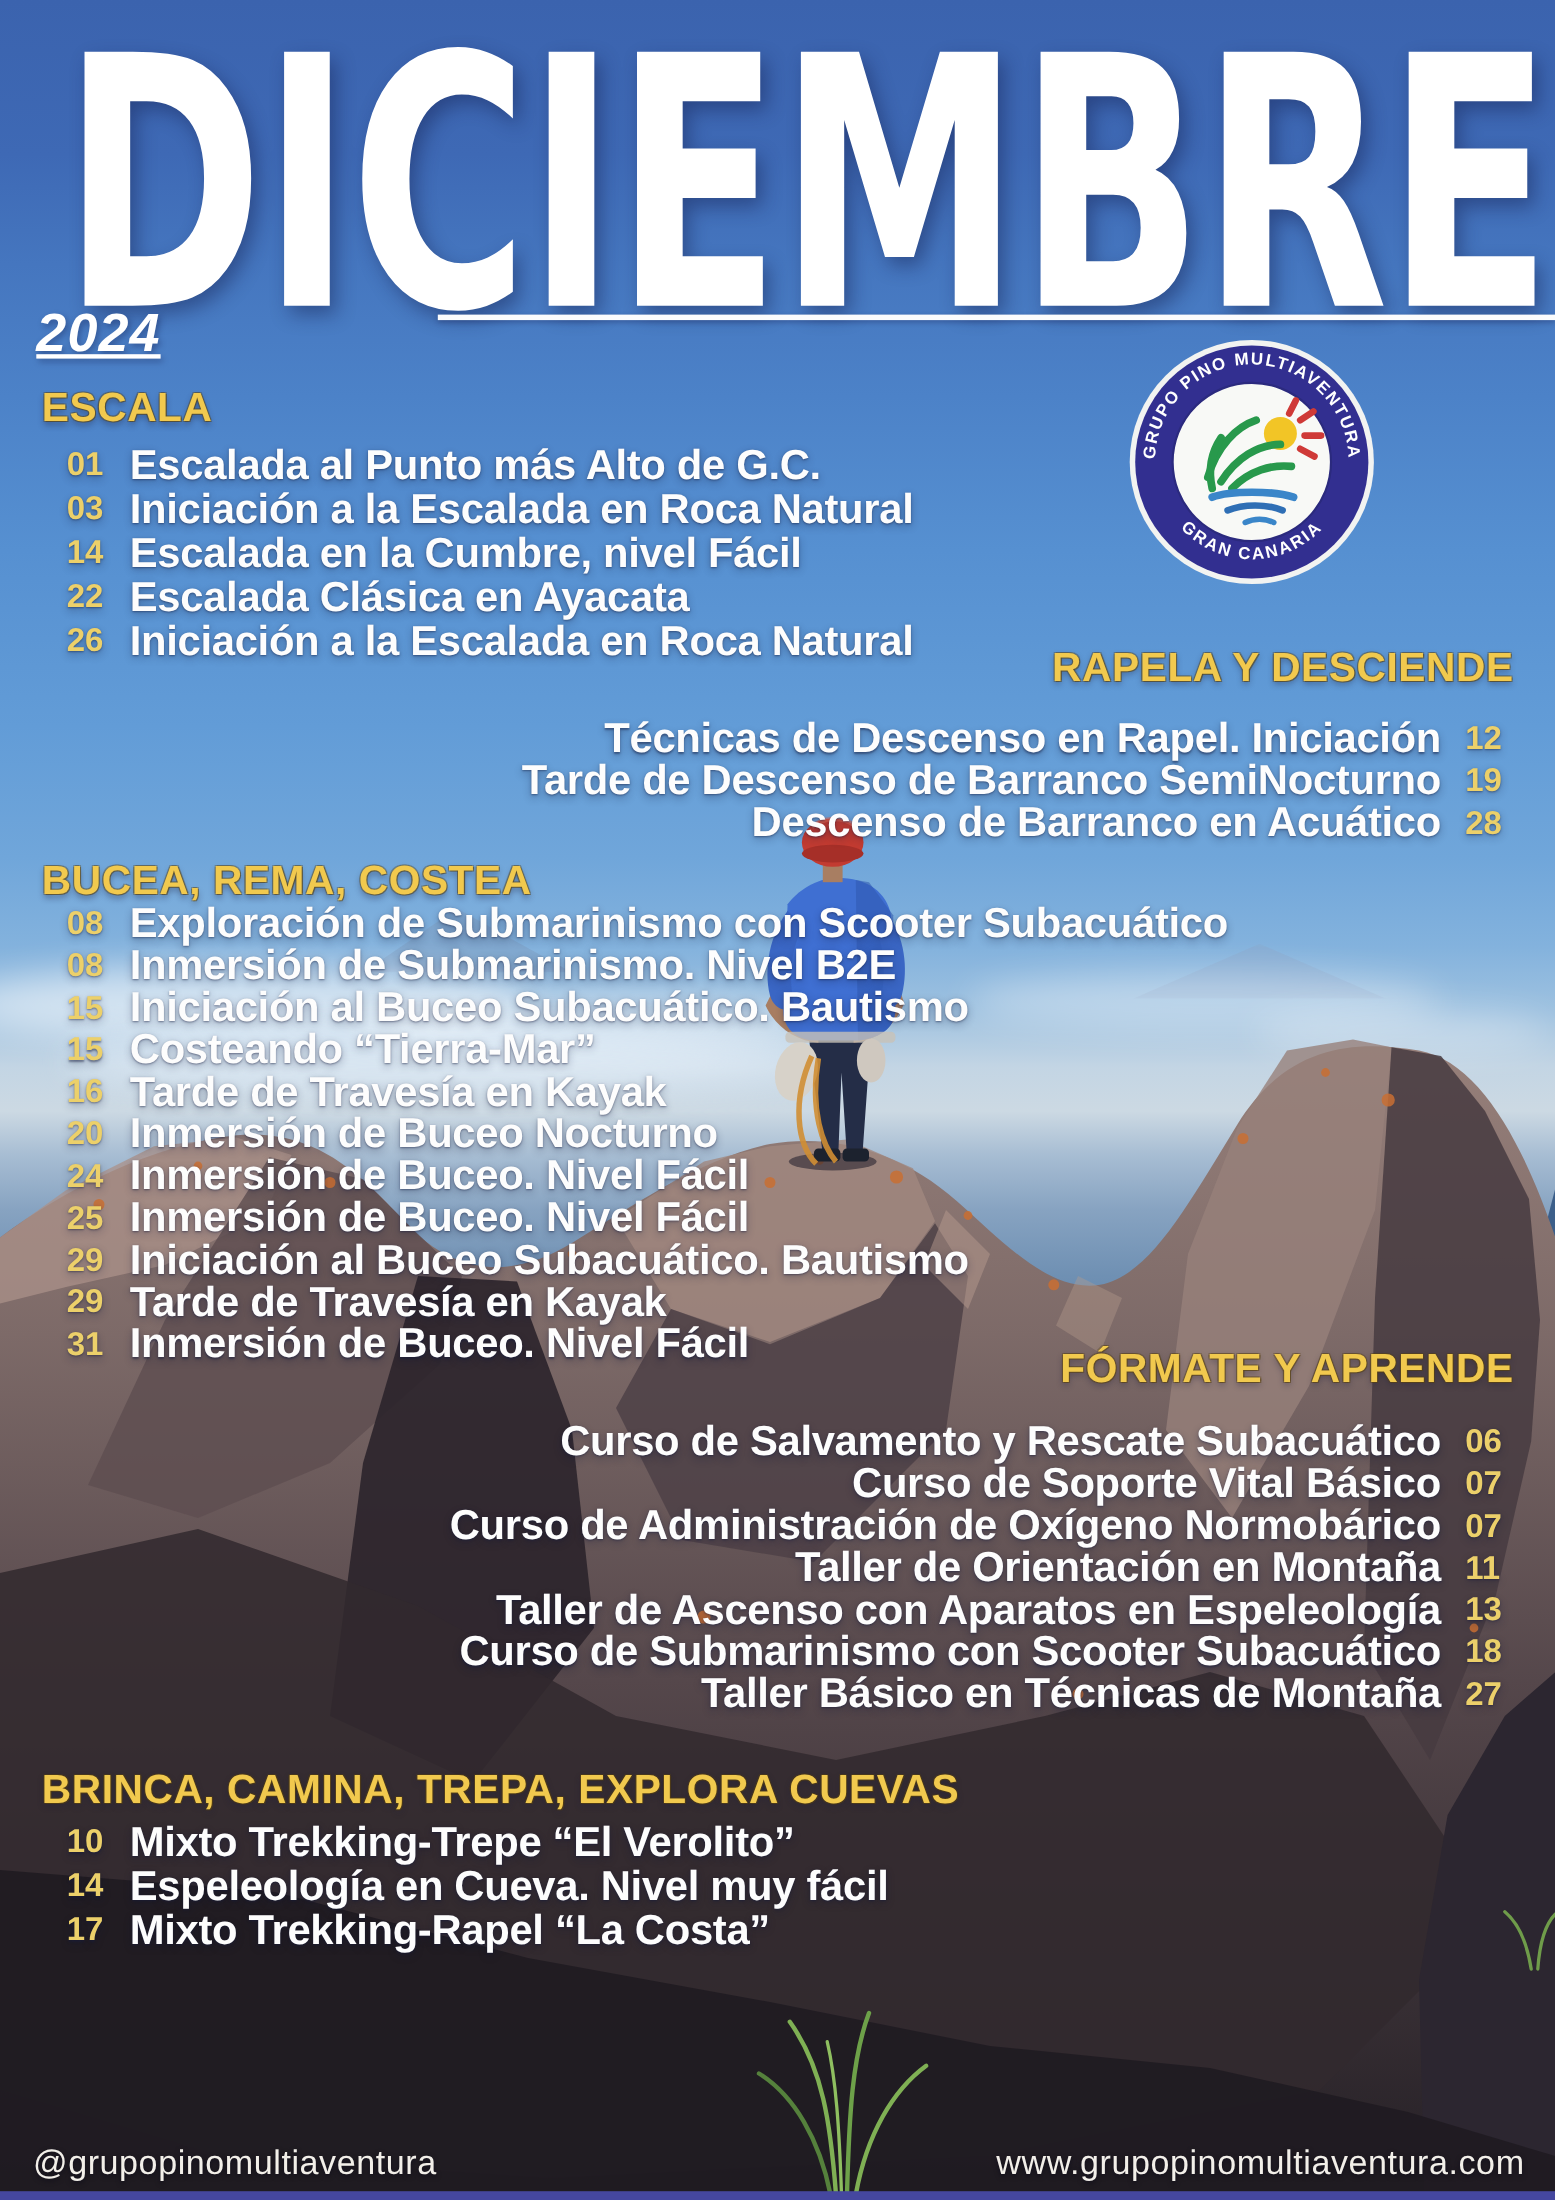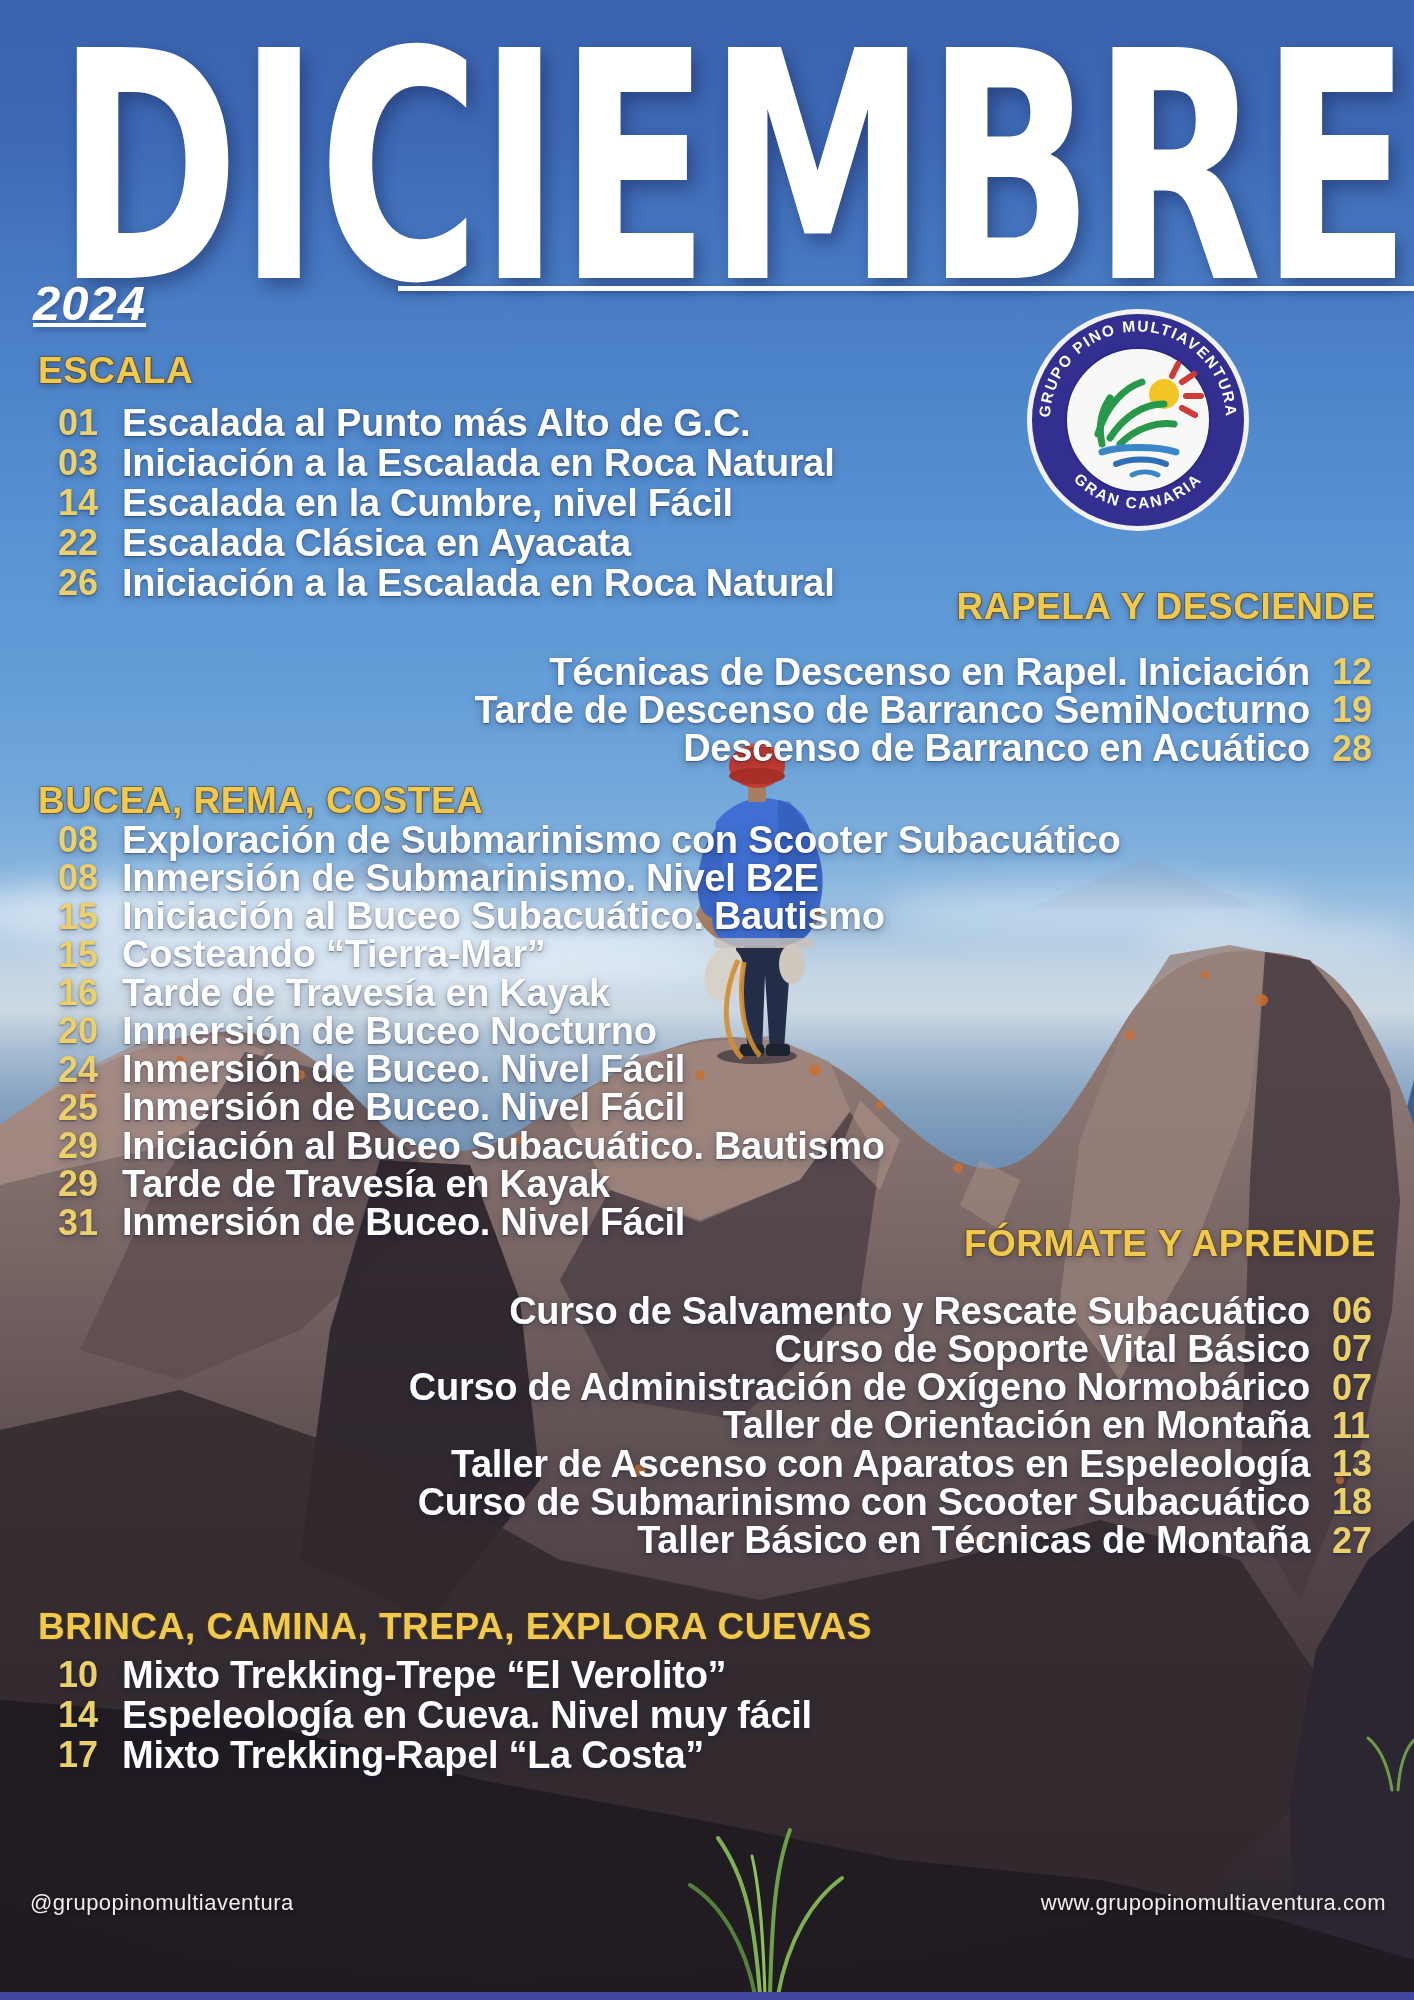--- a/index.html
+++ b/index.html
@@ -40,38 +40,38 @@
     box-shadow:0 2px 5px rgba(20,30,80,.35);}
   .section{position:absolute;}
   .section h2{
     margin:0;font-size:37px;line-height:37px;font-weight:800;letter-spacing:.5px;
     color:#f1c94e;white-space:nowrap;
     text-shadow:1px 1px 0 rgba(90,65,15,.55),-1px -1px 0 rgba(90,65,15,.35),
                 1px -1px 0 rgba(90,65,15,.35),-1px 1px 0 rgba(90,65,15,.35),
                 0 3px 6px rgba(30,30,60,.4);}
   .rows{white-space:nowrap;}
   .row{display:flex;align-items:center;}
-  .row .day{font-weight:700;font-size:36px;color:#ecd06a;
+  .row .day{font-weight:700;font-size:30px;color:#ecd06a;
     text-shadow:0 1px 2px rgba(20,25,60,.5),0 3px 8px rgba(20,25,60,.3);}
   .row .label{font-weight:700;font-size:38px;color:#fdfdfd;letter-spacing:-.3px;
     text-shadow:0 1px 2px rgba(20,25,60,.5),0 3px 8px rgba(20,25,60,.3);}
   .left-sec .row{padding-left:20px;}
   .left-sec .day{min-width:36px;text-align:right;margin-right:24px;}
   .right-sec{text-align:right;}
   .right-sec .row{justify-content:flex-end;}
   .right-sec .day{min-width:44px;margin-left:22px;text-align:left;}
   .lh40 .row{height:40px;}
   .lh38 .row{height:38.25px;}
   #sec-escala{left:38px;top:352px;}   #sec-escala h2{margin-bottom:14px;}
   #sec-rapela{right:38px;top:588px;}  #sec-rapela h2{margin-bottom:28px;}
   #sec-bucea{left:38px;top:782px;}    #sec-bucea h2{margin-bottom:2px;}
   #sec-formate{right:38px;top:1225px;}#sec-formate h2{margin-bottom:30px;}
   #sec-brinca{left:38px;top:1608px;}  #sec-brinca h2{margin-bottom:10px;}
   .logo{position:absolute;left:1026px;top:308px;width:224px;height:224px;}
-  .footer-item{position:absolute;top:1890px;margin:0;color:#f2efe9;font-size:22px;
+  .footer-item{position:absolute;top:1948px;margin:0;color:#f2efe9;font-size:31px;
     font-weight:400;letter-spacing:.5px;text-shadow:0 2px 5px rgba(0,0,20,.55);}
   .footer-left{left:30px;}
   .footer-right{right:28px;}
   .bottom-bar{position:absolute;left:0;bottom:0;width:1414px;height:8px;background:#45479f;}
 </style>
 </head>
 <body>
 
 <div class="canvas">
 

